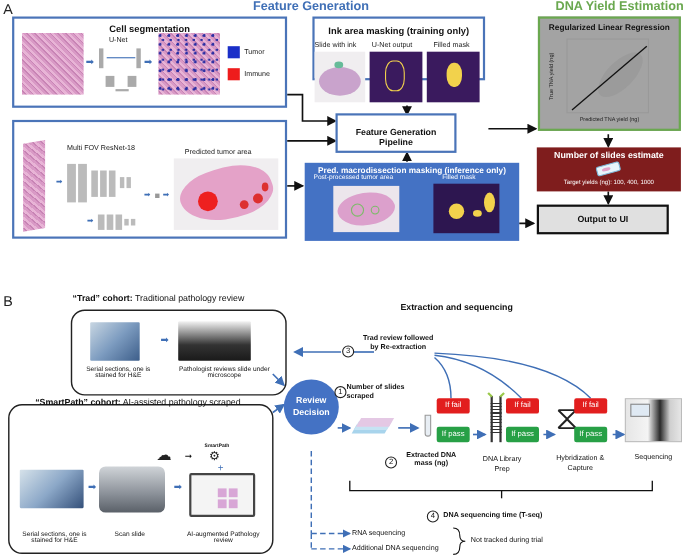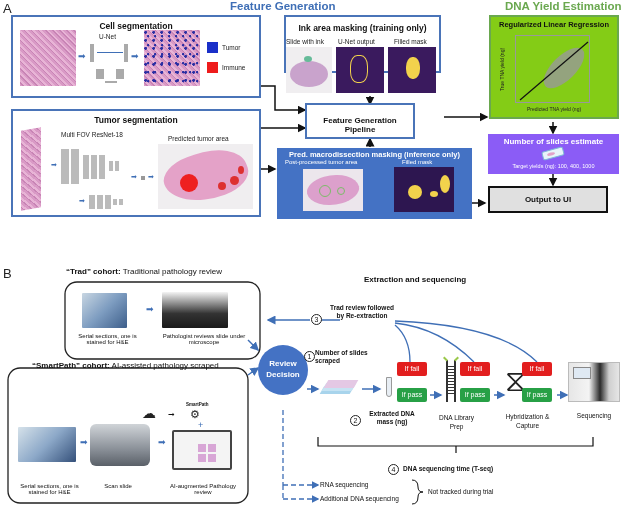--- a/index.html
+++ b/index.html
@@ -96,21 +96,20 @@
   </div>
   <div class="abs arrow-blue" style="left:118px;top:34px;">➡</div>
   <div class="abs he-cells" style="left:131px;top:13px;width:56px;height:56px;"></div>
   <div class="abs" style="left:194px;top:25px;width:11px;height:11px;background:#1a2fc8;"></div>
   <div class="abs small" style="left:209px;top:27px;">Tumor</div>
   <div class="abs" style="left:194px;top:45px;width:11px;height:11px;background:#ee1c1c;"></div>
   <div class="abs small" style="left:209px;top:47px;">Immune</div>
 </div>
 
 <div class="box" style="left:11px;top:109px;width:250px;height:108px;">
-  <div class="box-title" style="top:4px;">Tumor segmentation</div>
   <div class="abs he" style="left:8px;top:18px;width:20px;height:80px;transform:skewY(-10deg);"></div>
   <div class="abs small" style="left:48px;top:20px;">Multi FOV ResNet-18</div>
   <div>
     <div class="bar" style="left:48px;top:38px;width:8px;height:35px;background:#bbb;"></div>
     <div class="bar" style="left:58px;top:38px;width:8px;height:35px;background:#bbb;"></div>
     <div class="bar" style="left:70px;top:44px;width:6px;height:24px;background:#bbb;"></div>
     <div class="bar" style="left:78px;top:44px;width:6px;height:24px;background:#bbb;"></div>
     <div class="bar" style="left:86px;top:44px;width:6px;height:24px;background:#bbb;"></div>
     <div class="bar" style="left:96px;top:50px;width:4px;height:10px;background:#bbb;"></div>
     <div class="bar" style="left:102px;top:50px;width:4px;height:10px;background:#bbb;"></div>
@@ -165,33 +164,33 @@
     <div class="abs" style="left:16px;top:16px;width:12px;height:12px;border:1.5px solid #7dbb6a;border-radius:50%;"></div>
     <div class="abs" style="left:34px;top:18px;width:8px;height:8px;border:1.5px solid #7dbb6a;border-radius:50%;"></div>
   </div>
   <div class="abs" style="left:117px;top:19px;width:60px;height:45px;background:#2d1650;">
     <div class="abs" style="left:14px;top:18px;width:14px;height:14px;background:#f2d24c;border-radius:50%;"></div>
     <div class="abs" style="left:36px;top:24px;width:8px;height:6px;background:#f2d24c;border-radius:50%;"></div>
     <div class="abs" style="left:46px;top:8px;width:10px;height:18px;background:#f2d24c;border-radius:50%;"></div>
   </div>
 </div>
 
-<div class="abs" style="left:489px;top:15px;width:130px;height:104px;border:2px solid #6aa84f;background:#84cc16;">
+<div class="abs" style="left:489px;top:15px;width:130px;height:104px;border:2px solid #6aa84f;background:#a3a3a3;">
   <div class="box-title" style="top:3px;font-size:7.5px;">Regularized Linear Regression</div>
   <div class="abs" style="left:24px;top:18px;width:75px;height:68px;border:0.5px solid #999;">
     <svg width="75" height="68">
       <ellipse cx="48" cy="32" rx="26" ry="12" transform="rotate(-45 48 32)" fill="#999" opacity="0.8"></ellipse>
       <line x1="4" y1="64" x2="72" y2="6" stroke="#111" stroke-width="1.2"></line>
     </svg>
   </div>
   <div class="abs tiny" style="left:8px;top:30px;transform:rotate(-90deg);transform-origin:left top;top:74px;">True TNA yield (ng)</div>
   <div class="abs tiny" style="left:36px;top:89px;">Predicted TNA yield (ng)</div>
 </div>
 
-<div class="abs" style="left:488px;top:134px;width:131px;height:40px;background:#8b5cf6;padding-left:28px;">
+<div class="abs" style="left:488px;top:134px;width:131px;height:40px;background:#7f1d1d;padding-left:28px;">
   <div class="abs bold" style="left:0;top:3px;width:100%;text-align:center;font-size:8px;color:#fff;">Number of slides estimate</div>
   <div class="abs" style="left:54px;top:15px;width:22px;height:9px;background:#e8f4fa;border:1px solid #7fb8d8;border-radius:2px;transform:rotate(-15deg);">
     <div class="abs" style="left:4px;top:2px;width:8px;height:3px;background:#e3a2c8;border-radius:50%;"></div>
   </div>
   <div class="abs" style="left:0;top:29px;width:100%;text-align:center;font-size:5.5px;color:#fff;">Target yields (ng): 100, 400, 1000</div>
 </div>
 
 <div class="abs" style="left:488px;top:186px;width:120px;height:27px;background:#e0e0e0;border:2px solid #111;">
   <div class="abs bold" style="left:0;top:7px;width:100%;text-align:center;font-size:8px;">Output to UI</div>
 </div>

